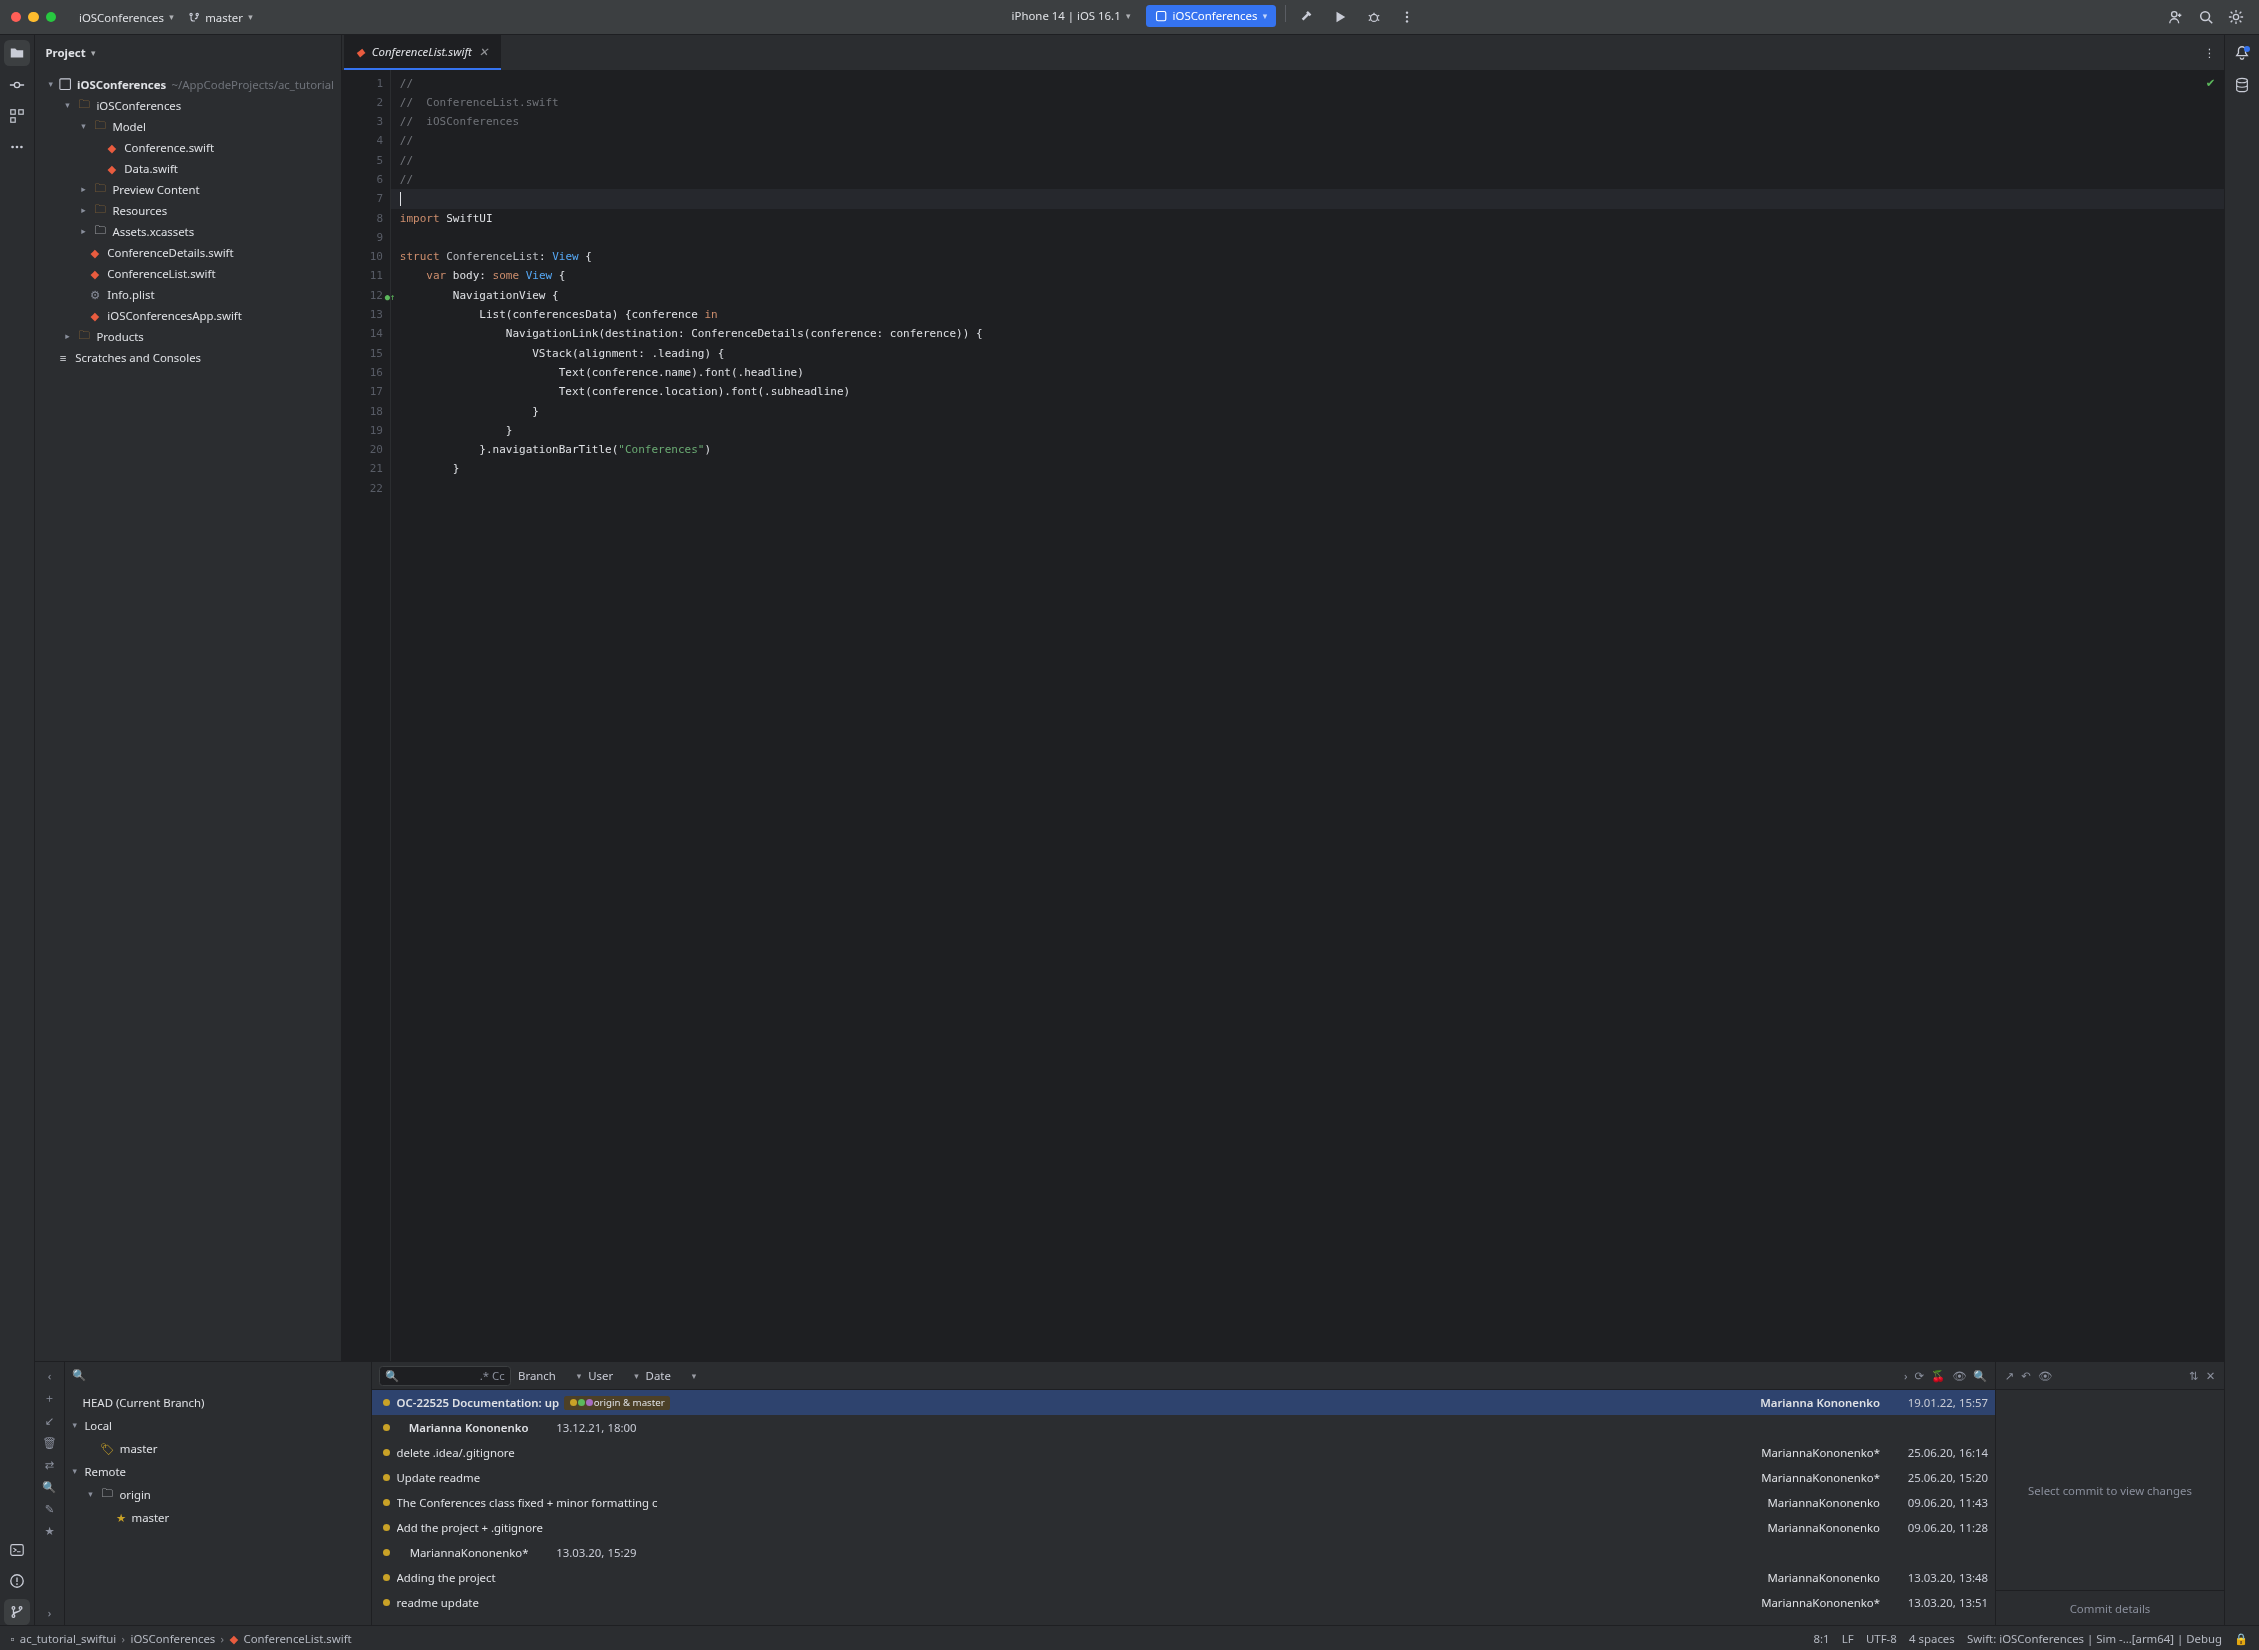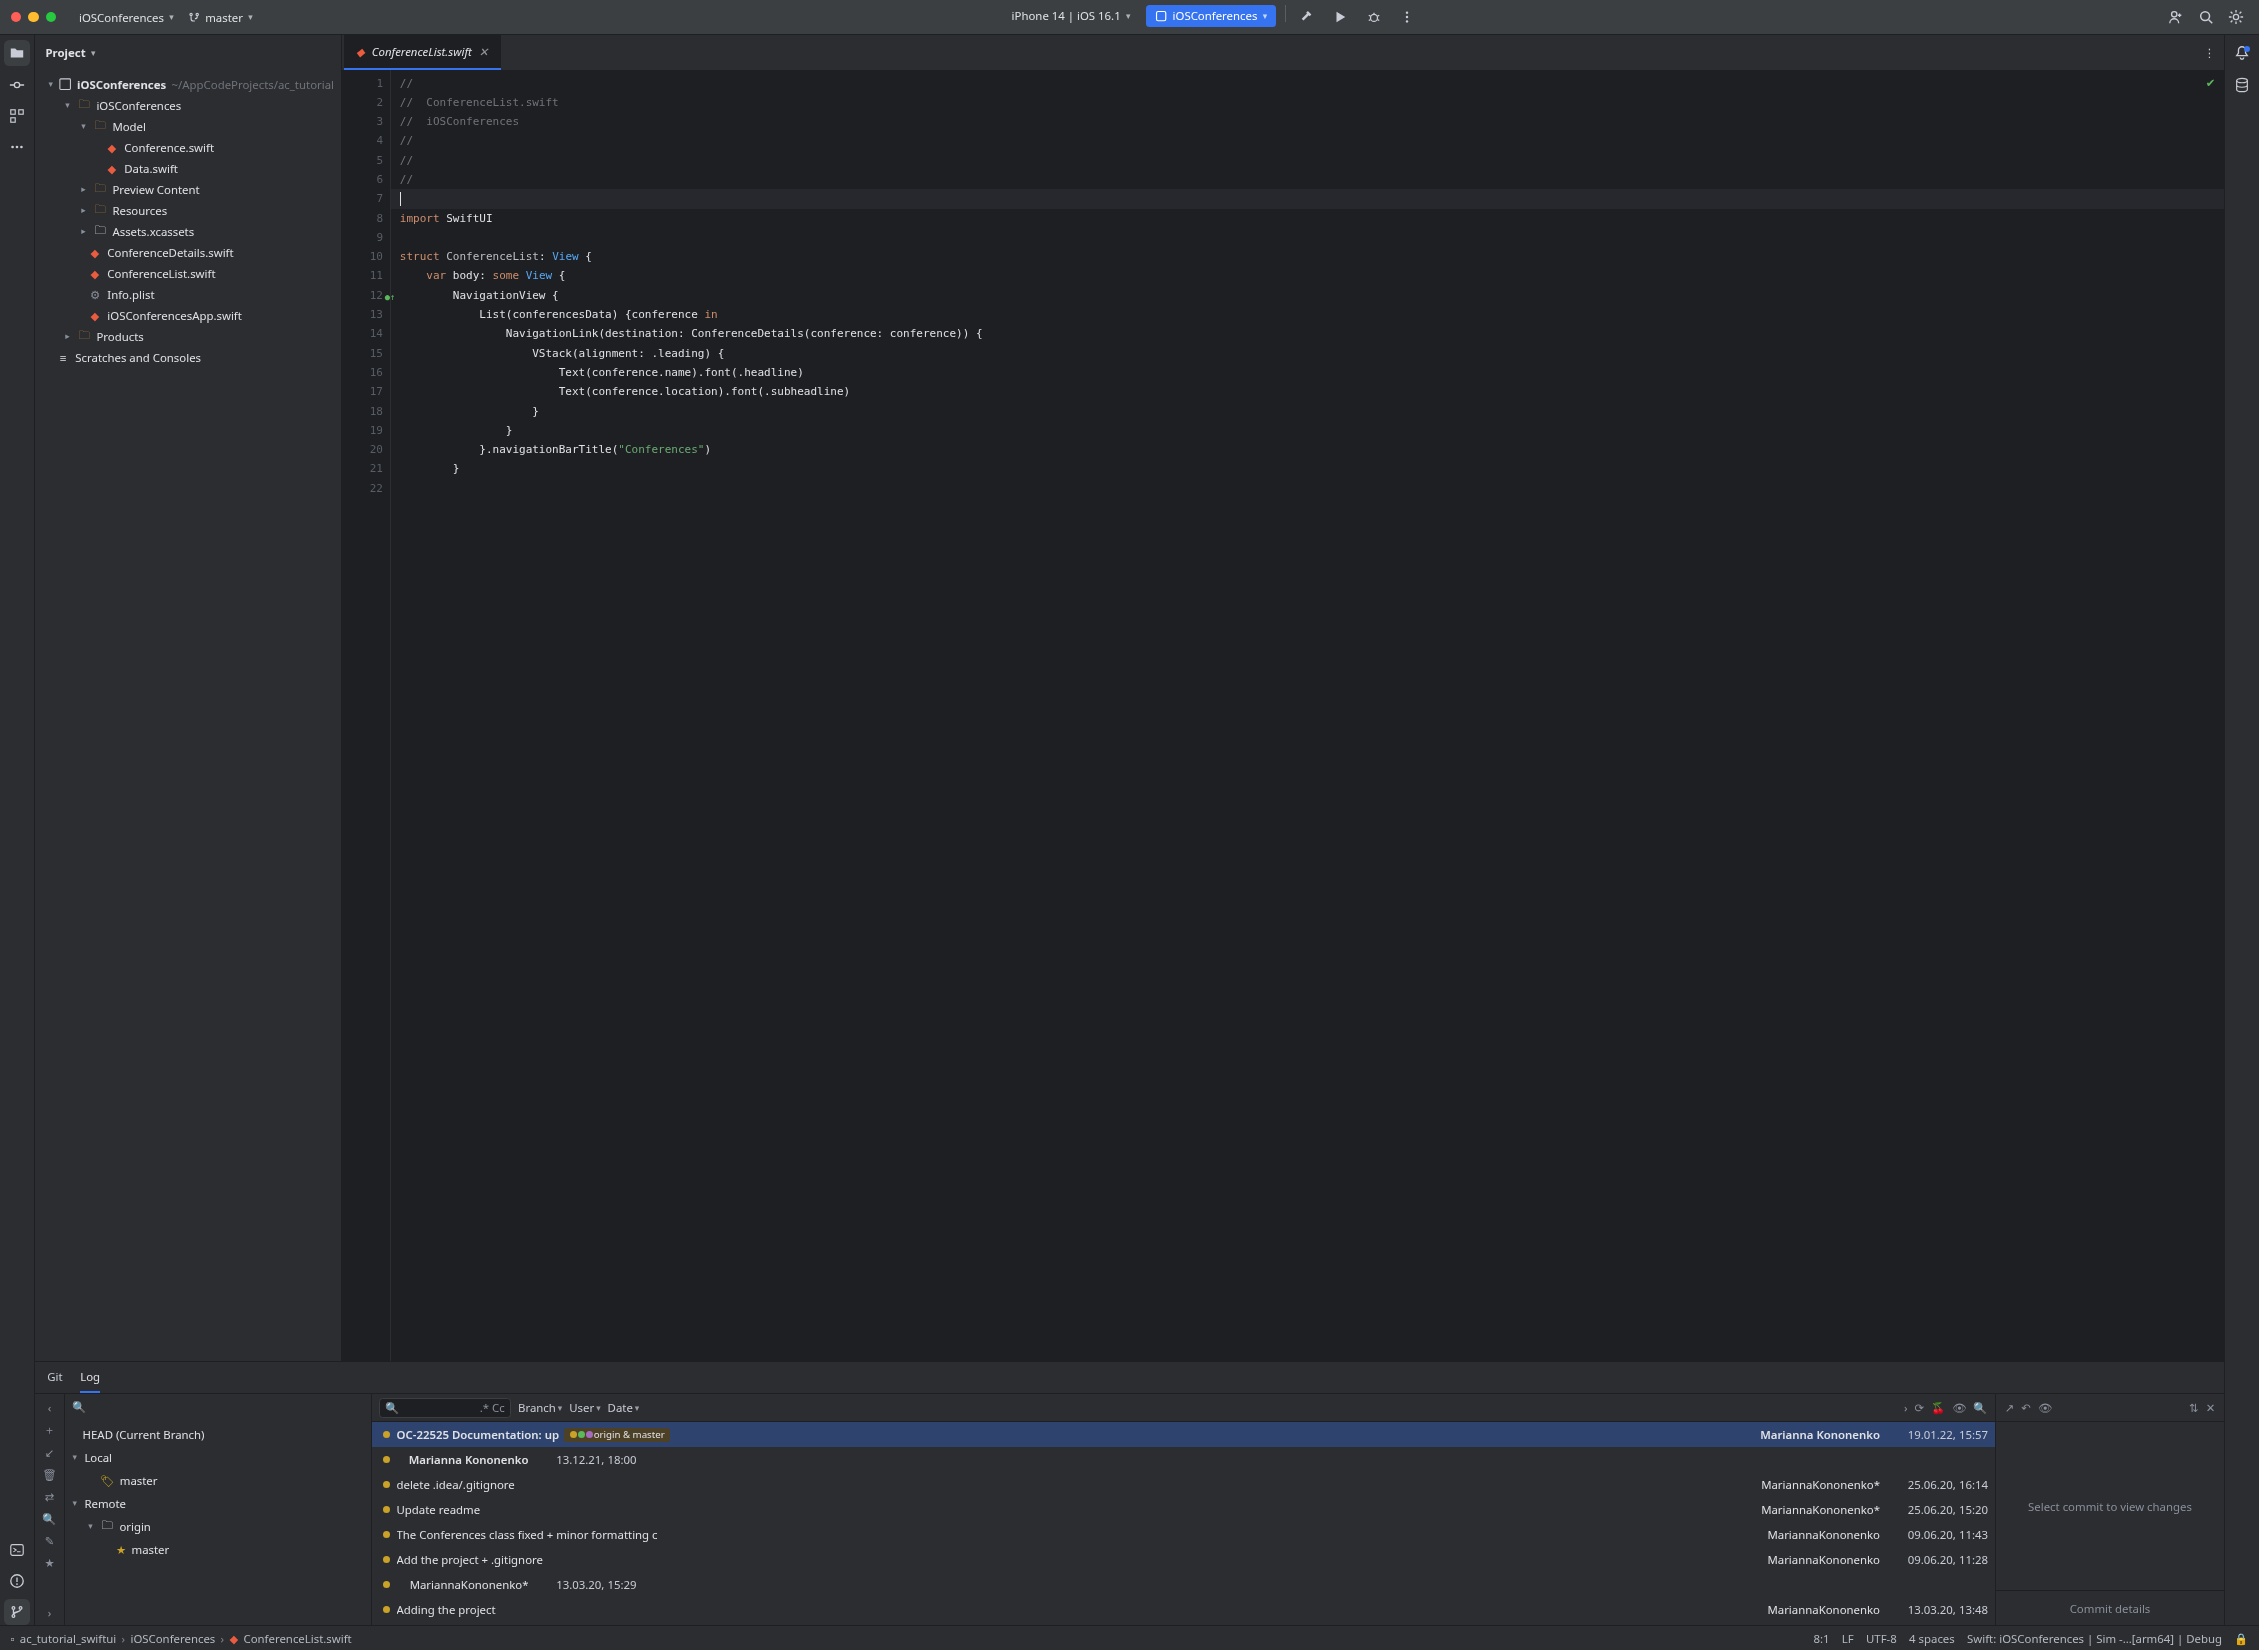--- a/index.html
+++ b/index.html
@@ -84,21 +84,21 @@
 .vcs-iconcol { width: 30px; border-right: 0.9px solid #1E1F22; display: flex; flex-direction: column; align-items: center; padding: 5.3px 0; gap: 7px; color: #8A8F9C; }
 .branches-pane { width: 307px; border-right: 0.9px solid #1E1F22; display: flex; flex-direction: column; }
 .search-row { height: 24.6px; display: flex; align-items: center; padding: 0 7px; color: #8A8F9C; }
 .branch-tree { flex: 1; padding: 3.5px 0; }
 .br-row { height: 23px; display: flex; align-items: center; gap: 5.3px; padding: 0 5.3px; }
 .tag-icon { color: #C9A227; }
 .star-icon { color: #C9A227; }
 .commits-pane { flex: 1; display: flex; flex-direction: column; border-right: 0.9px solid #1E1F22; min-width: 0; }
 .commits-toolbar { height: 28px; display: flex; align-items: center; gap: 7px; padding: 0 7px; border-bottom: 0.9px solid #1E1F22; }
 .ct-search { flex: 0 0 132px; height: 19.3px; background: #1E1F22; border: 0.9px solid #3C3F41; border-radius: 3.5px; display: flex; align-items: center; padding: 0 5.3px; color: #8A8F9C; }
-.ct-pill { display: flex; align-items: center; gap: 2px; color: #C9CCD6; }
+.ct-pill { display: flex; align-items: center; gap: 21px; color: #C9CCD6; }
 .ct-icons { margin-left: auto; display: flex; gap: 7px; color: #8A8F9C; }
 .commit-list { flex: 1; overflow: auto; }
 .commit-row { height: 25px; display: flex; align-items: center; gap: 7px; padding: 0 7px; white-space: nowrap; }
 .commit-row.selected { background: #2E436E; }
 .graph-dot { width: 7px; height: 7px; border-radius: 50%; background: #C9A227; margin-left: 3.5px; flex-shrink: 0; }
 .commit-msg { flex: 1; overflow: hidden; text-overflow: ellipsis; display: flex; align-items: center; gap: 5.3px; }
 .branch-badge { display: inline-flex; align-items: center; gap: 1px; font-size: 9.7px; padding: 0.9px 5.3px; border-radius: 2.6px; background: #4C4027; }
 .branch-badge .head { width: 7px; height: 7px; border-radius: 50%; display: inline-block; }
 .bh-yellow { background: #C9A227; } .bh-green { background: #5CB85C; } .bh-purple { background: #A66BBE; }
 .commit-author { width: 132px; text-align: right; overflow: hidden; text-overflow: ellipsis; }
@@ -380,24 +380,20 @@
               <div class="cl">                }</div>
               <div class="cl">            }.navigationBarTitle(<span class="st">"Conferences"</span>)</div>
               <div class="cl">        }</div>
             </div>
           <span class="editor-status-mark">✔</span>
         </div>
       </div>
     </div>
 
     <div class="lower-panel">
-      <div class="vcs-tabs">
-        <div class="vcs-tab">Git</div>
-        <div class="vcs-tab active">Log</div>
-      </div>
       <div class="vcs-body">
         <div class="vcs-iconcol">
           <span>‹</span>
           <span>＋</span>
           <span>↙</span>
           <span>🗑</span>
           <span>⇄</span>
           <span>🔍</span>
           <span>✎</span>
           <span>★</span>

